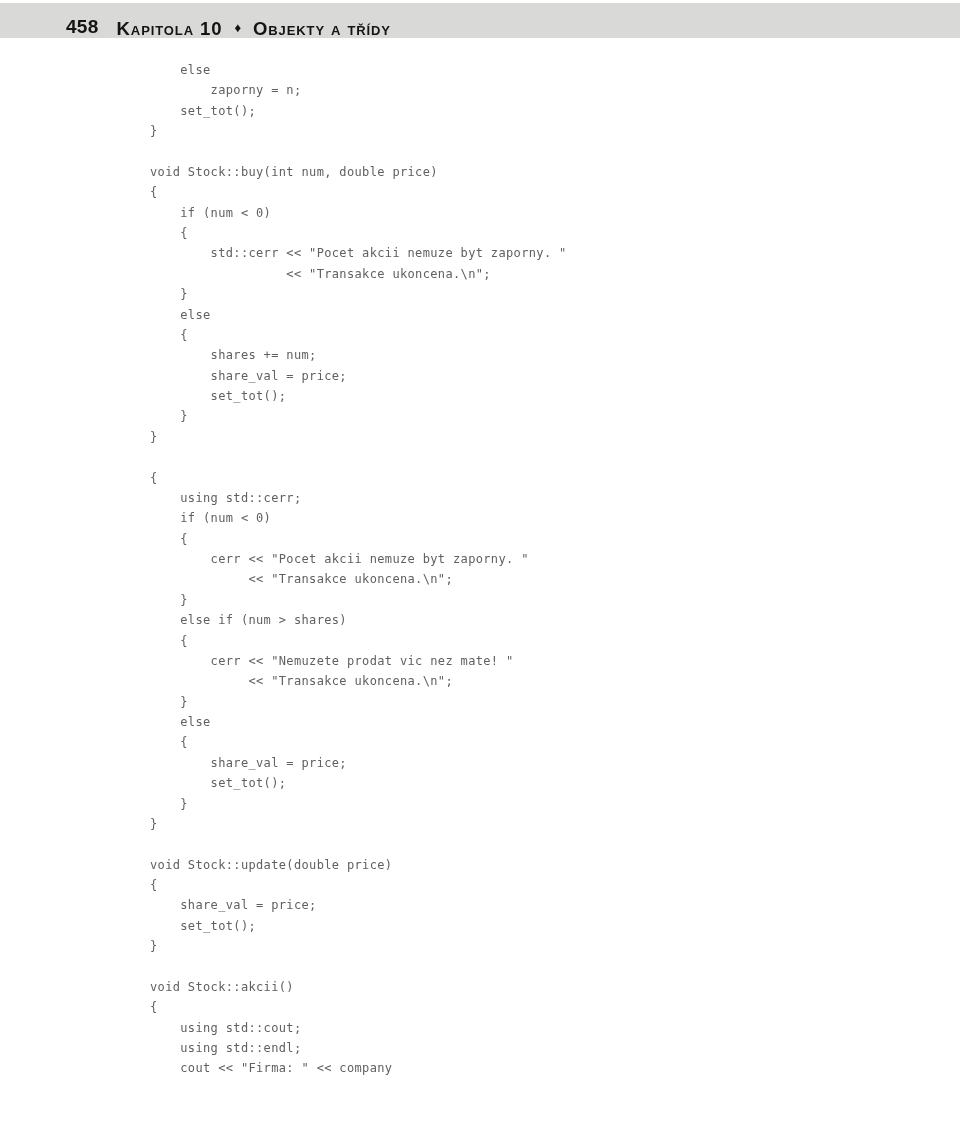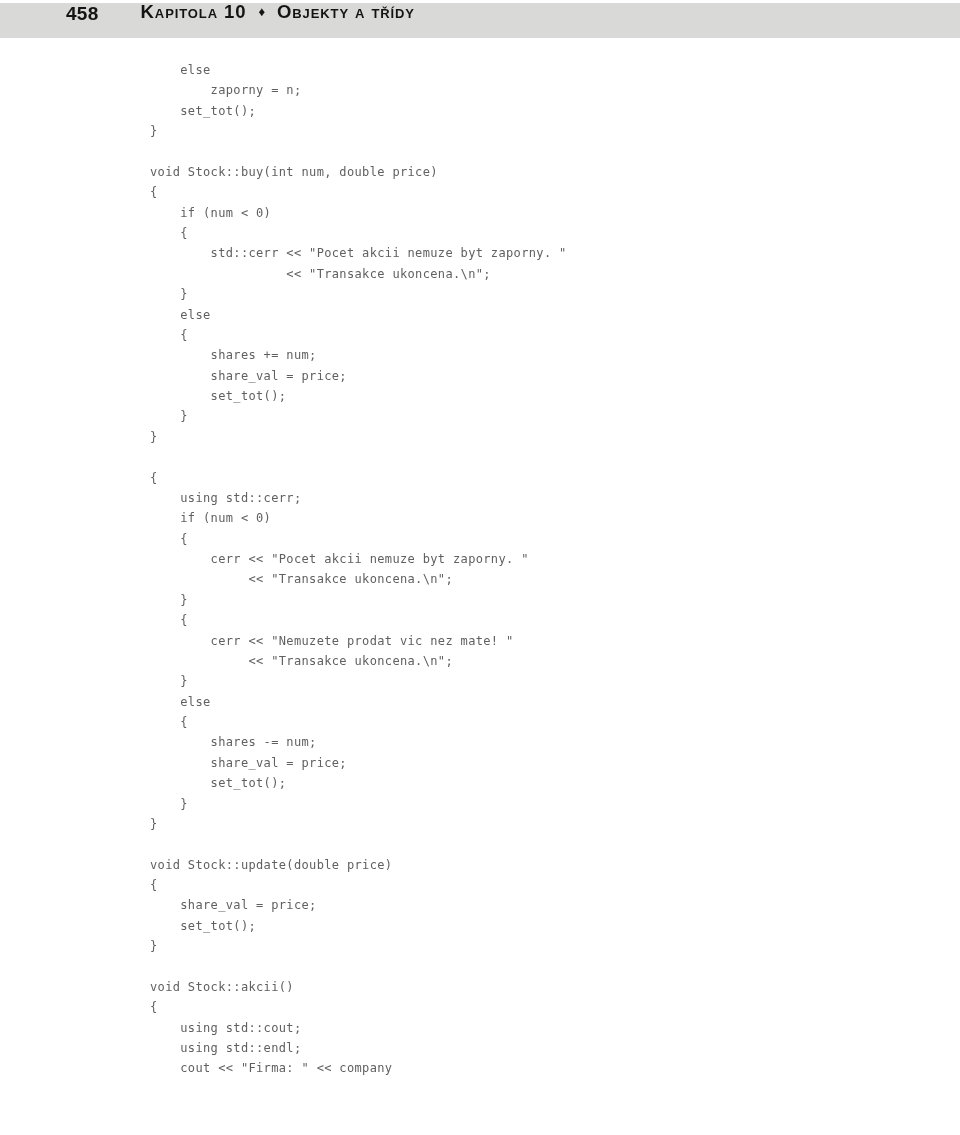--- a/index.html
+++ b/index.html
@@ -17,32 +17,32 @@
 
   
   .running-head {
     position: absolute;
     top: 3px;
     left: 0;
     width: 960px;
     height: 35px;
     background: #d9d9d7;
     display: flex;
-    align-items: flex-start;
+    align-items: flex-end;
   }
   .page-number {
     margin-left: 66px;
     font-family: "Liberation Sans", sans-serif;
     font-size: 19px;
     font-weight: bold;
     color: #141414;
     letter-spacing: 0.3px;
   }
   .head-title {
-    margin-left: 42px;
+    margin-left: 18px;
     display: flex;
     align-items: center;
     color: #141414;
   }
   .smallcaps {
     font-family: "Liberation Sans", sans-serif;
     font-weight: bold;
     font-size: 18.5px;
     font-variant: small-caps;
     letter-spacing: 0.9px;
@@ -111,27 +111,27 @@
     <div class="code-line">    }</div>
     <div class="code-line">}</div>
     <div class="code-line blank"> </div>
     <div class="code-line">{</div>
     <div class="code-line">    using std::cerr;</div>
     <div class="code-line">    if (num &lt; 0)</div>
     <div class="code-line">    {</div>
     <div class="code-line">        cerr &lt;&lt; "Pocet akcii nemuze byt zaporny. "</div>
     <div class="code-line">             &lt;&lt; "Transakce ukoncena.\n";</div>
     <div class="code-line">    }</div>
+    <div class="code-line">    else if (num &gt; shares)</div>
     <div class="code-line">    {</div>
     <div class="code-line">        cerr &lt;&lt; "Nemuzete prodat vic nez mate! "</div>
     <div class="code-line">             &lt;&lt; "Transakce ukoncena.\n";</div>
     <div class="code-line">    }</div>
     <div class="code-line">    else</div>
     <div class="code-line">    {</div>
-    <div class="code-line">        shares -= num;</div>
     <div class="code-line">        share_val = price;</div>
     <div class="code-line">        set_tot();</div>
     <div class="code-line">    }</div>
     <div class="code-line">}</div>
     <div class="code-line blank"> </div>
     <div class="code-line">void Stock::update(double price)</div>
     <div class="code-line">{</div>
     <div class="code-line">    share_val = price;</div>
     <div class="code-line">    set_tot();</div>
     <div class="code-line">}</div>

